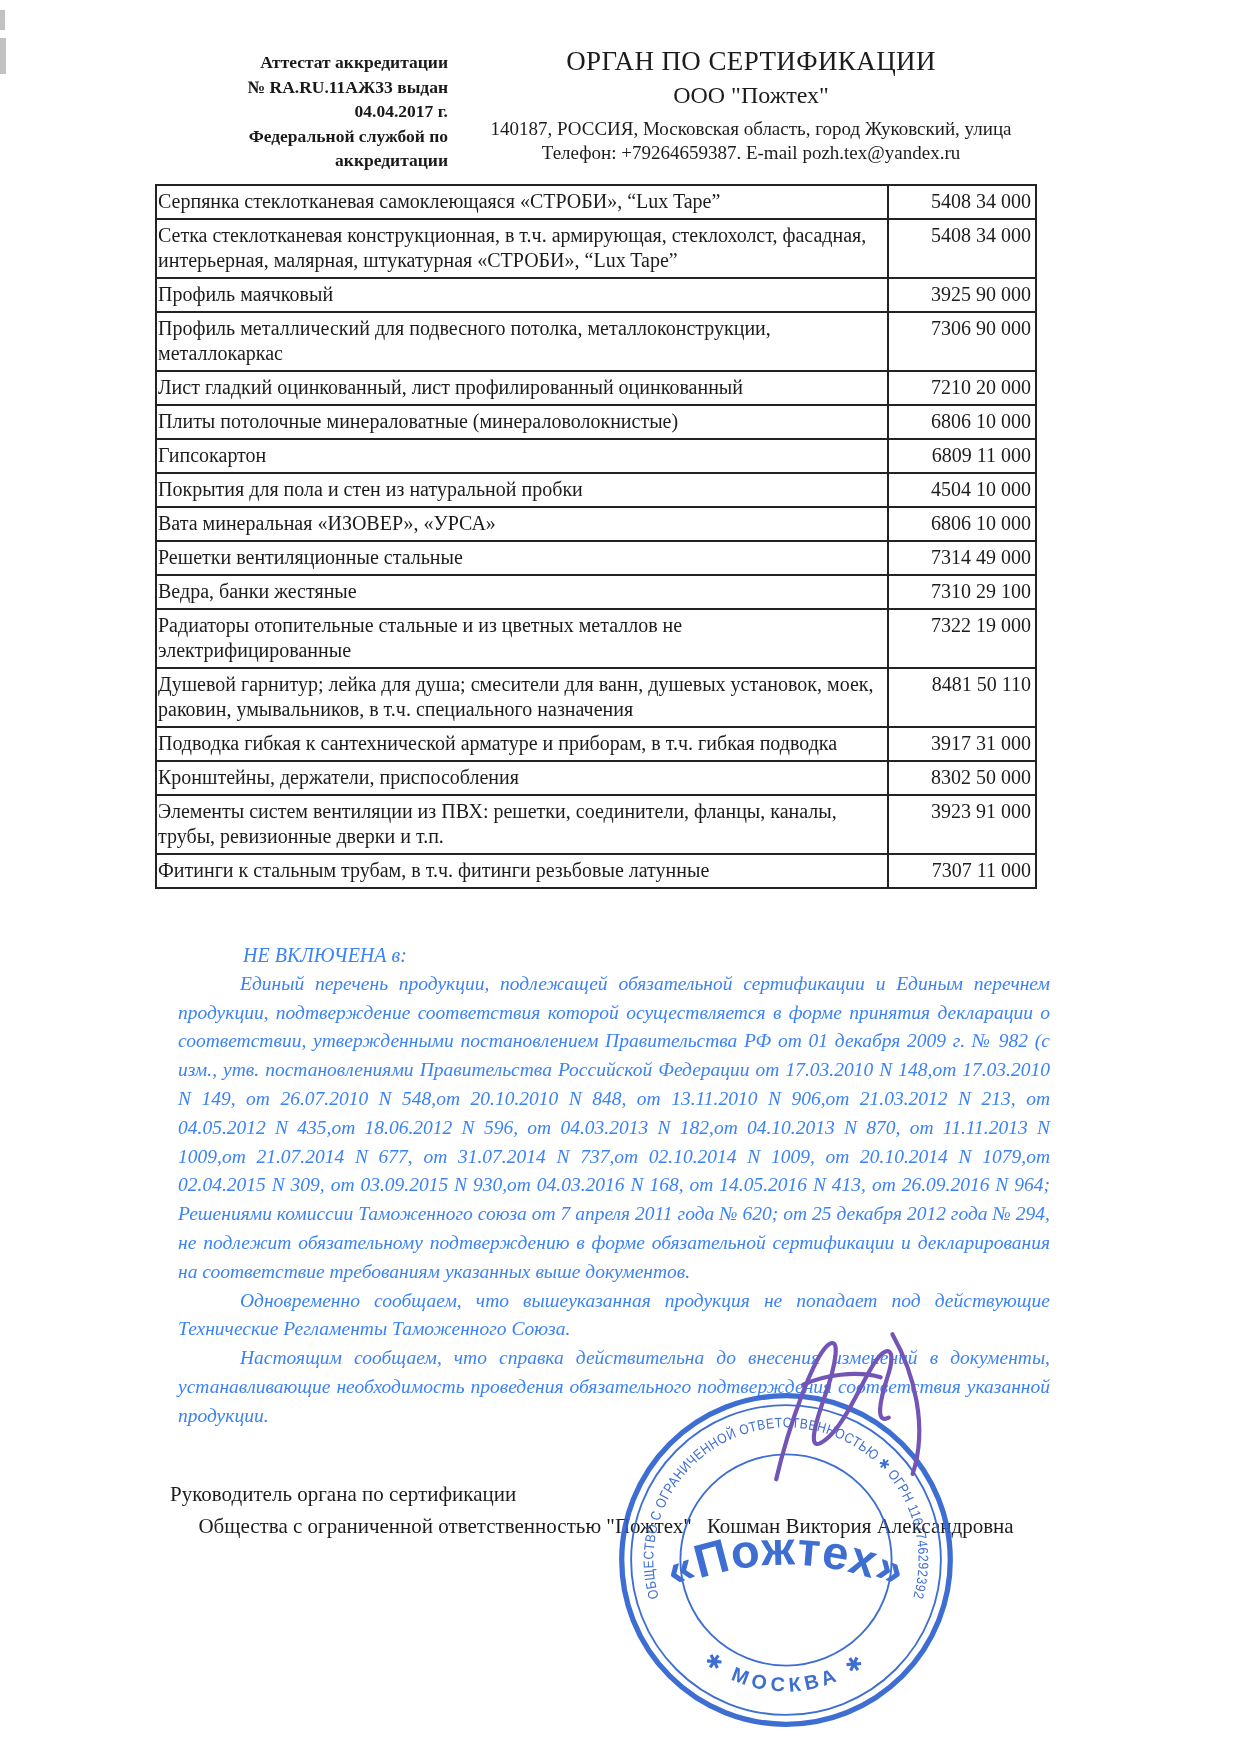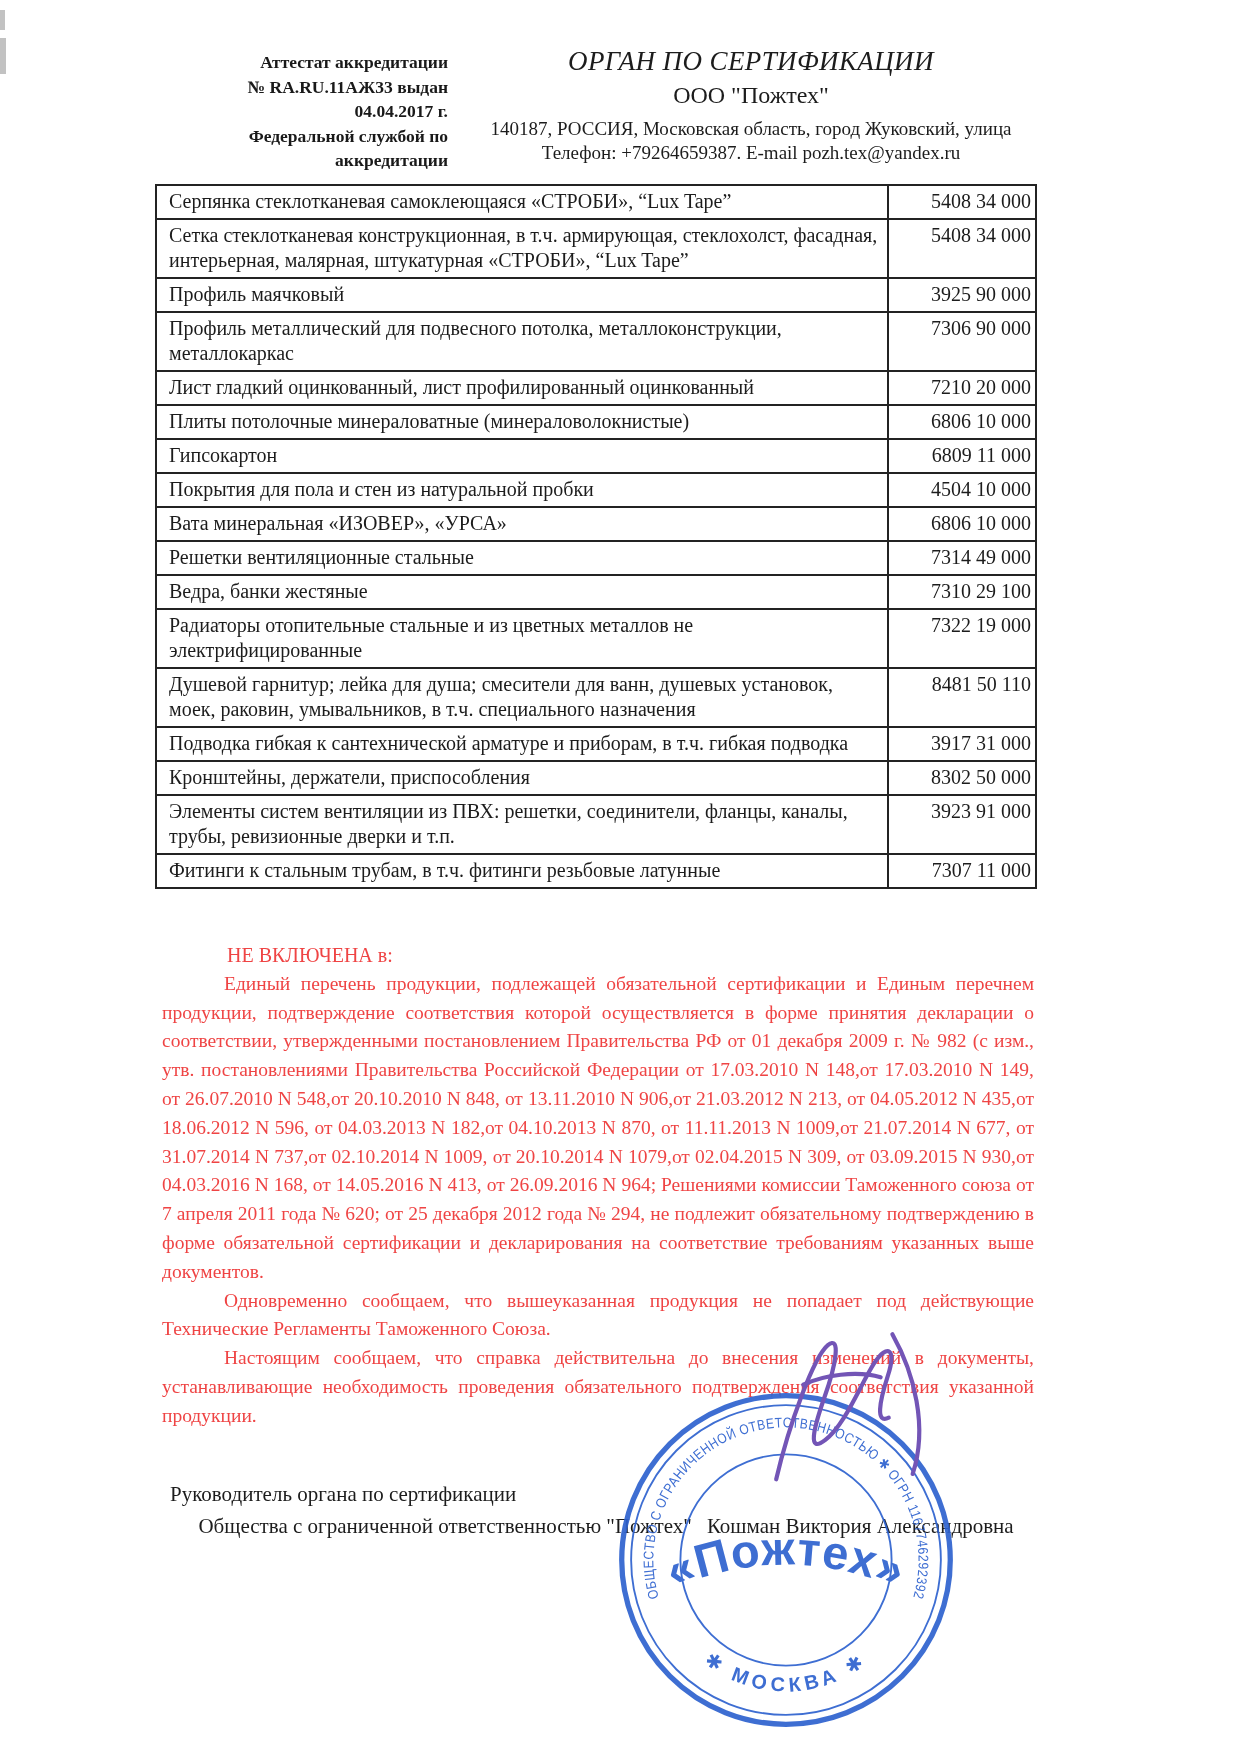--- a/index.html
+++ b/index.html
@@ -11,39 +11,39 @@
   .artifact{position:absolute;background:#8f8f8f;opacity:.55;}
   .artifact.a1{left:0;top:10px;width:5px;height:20px;}
   .artifact.a2{left:0;top:38px;width:6px;height:36px;}
 
   
   .header-left{
     position:absolute;left:168px;top:50px;width:280px;text-align:right;
     font-weight:bold;font-size:17.5px;line-height:24.5px;color:#191919;
   }
   .header-right{position:absolute;left:438px;top:44px;width:626px;text-align:center;}
-  .org-title{font-size:27px;line-height:35px;letter-spacing:.4px;font-style:italic;}
+  .org-title{font-size:27px;line-height:35px;letter-spacing:.4px;}
   .org-name{font-size:24px;line-height:33px;}
   .org-address{font-size:19px;line-height:24px;margin-top:5px;}
 
   
   .products-table{
     position:absolute;left:155px;top:184px;width:882px;border-collapse:collapse;
     table-layout:fixed;
   }
   .products-table td{
     border:2px solid #232323;font-size:20px;line-height:25px;
-    padding:3px 8px 4px 12px;vertical-align:top;
+    padding:3px 8px 4px 1px;vertical-align:top;
   }
   .products-table td.code{width:138px;text-align:right;padding-left:4px;padding-right:4px;}
 
   
   .body-text{
-    position:absolute;left:162px;top:941px;width:872px;
-    font-size:19.5px;line-height:28.8px;text-align:justify;color:#ef4444;
+    position:absolute;left:178px;top:941px;width:872px;
+    font-size:19.5px;line-height:28.8px;text-align:justify;color:#3b82f6;font-style:italic;
   }
   .section-heading{margin:0 0 0 65px;font-size:20px;text-align:left;}
   .body-text p{margin:0;text-indent:62px;}
 
   
   .footer-block{position:absolute;left:170px;top:1478px;width:872px;font-size:21px;line-height:32px;}
   .footer-line2{display:flex;justify-content:center;gap:15px;}
 
   
   .stamp{position:absolute;left:610px;top:1384px;width:352px;height:352px;opacity:.92;}

